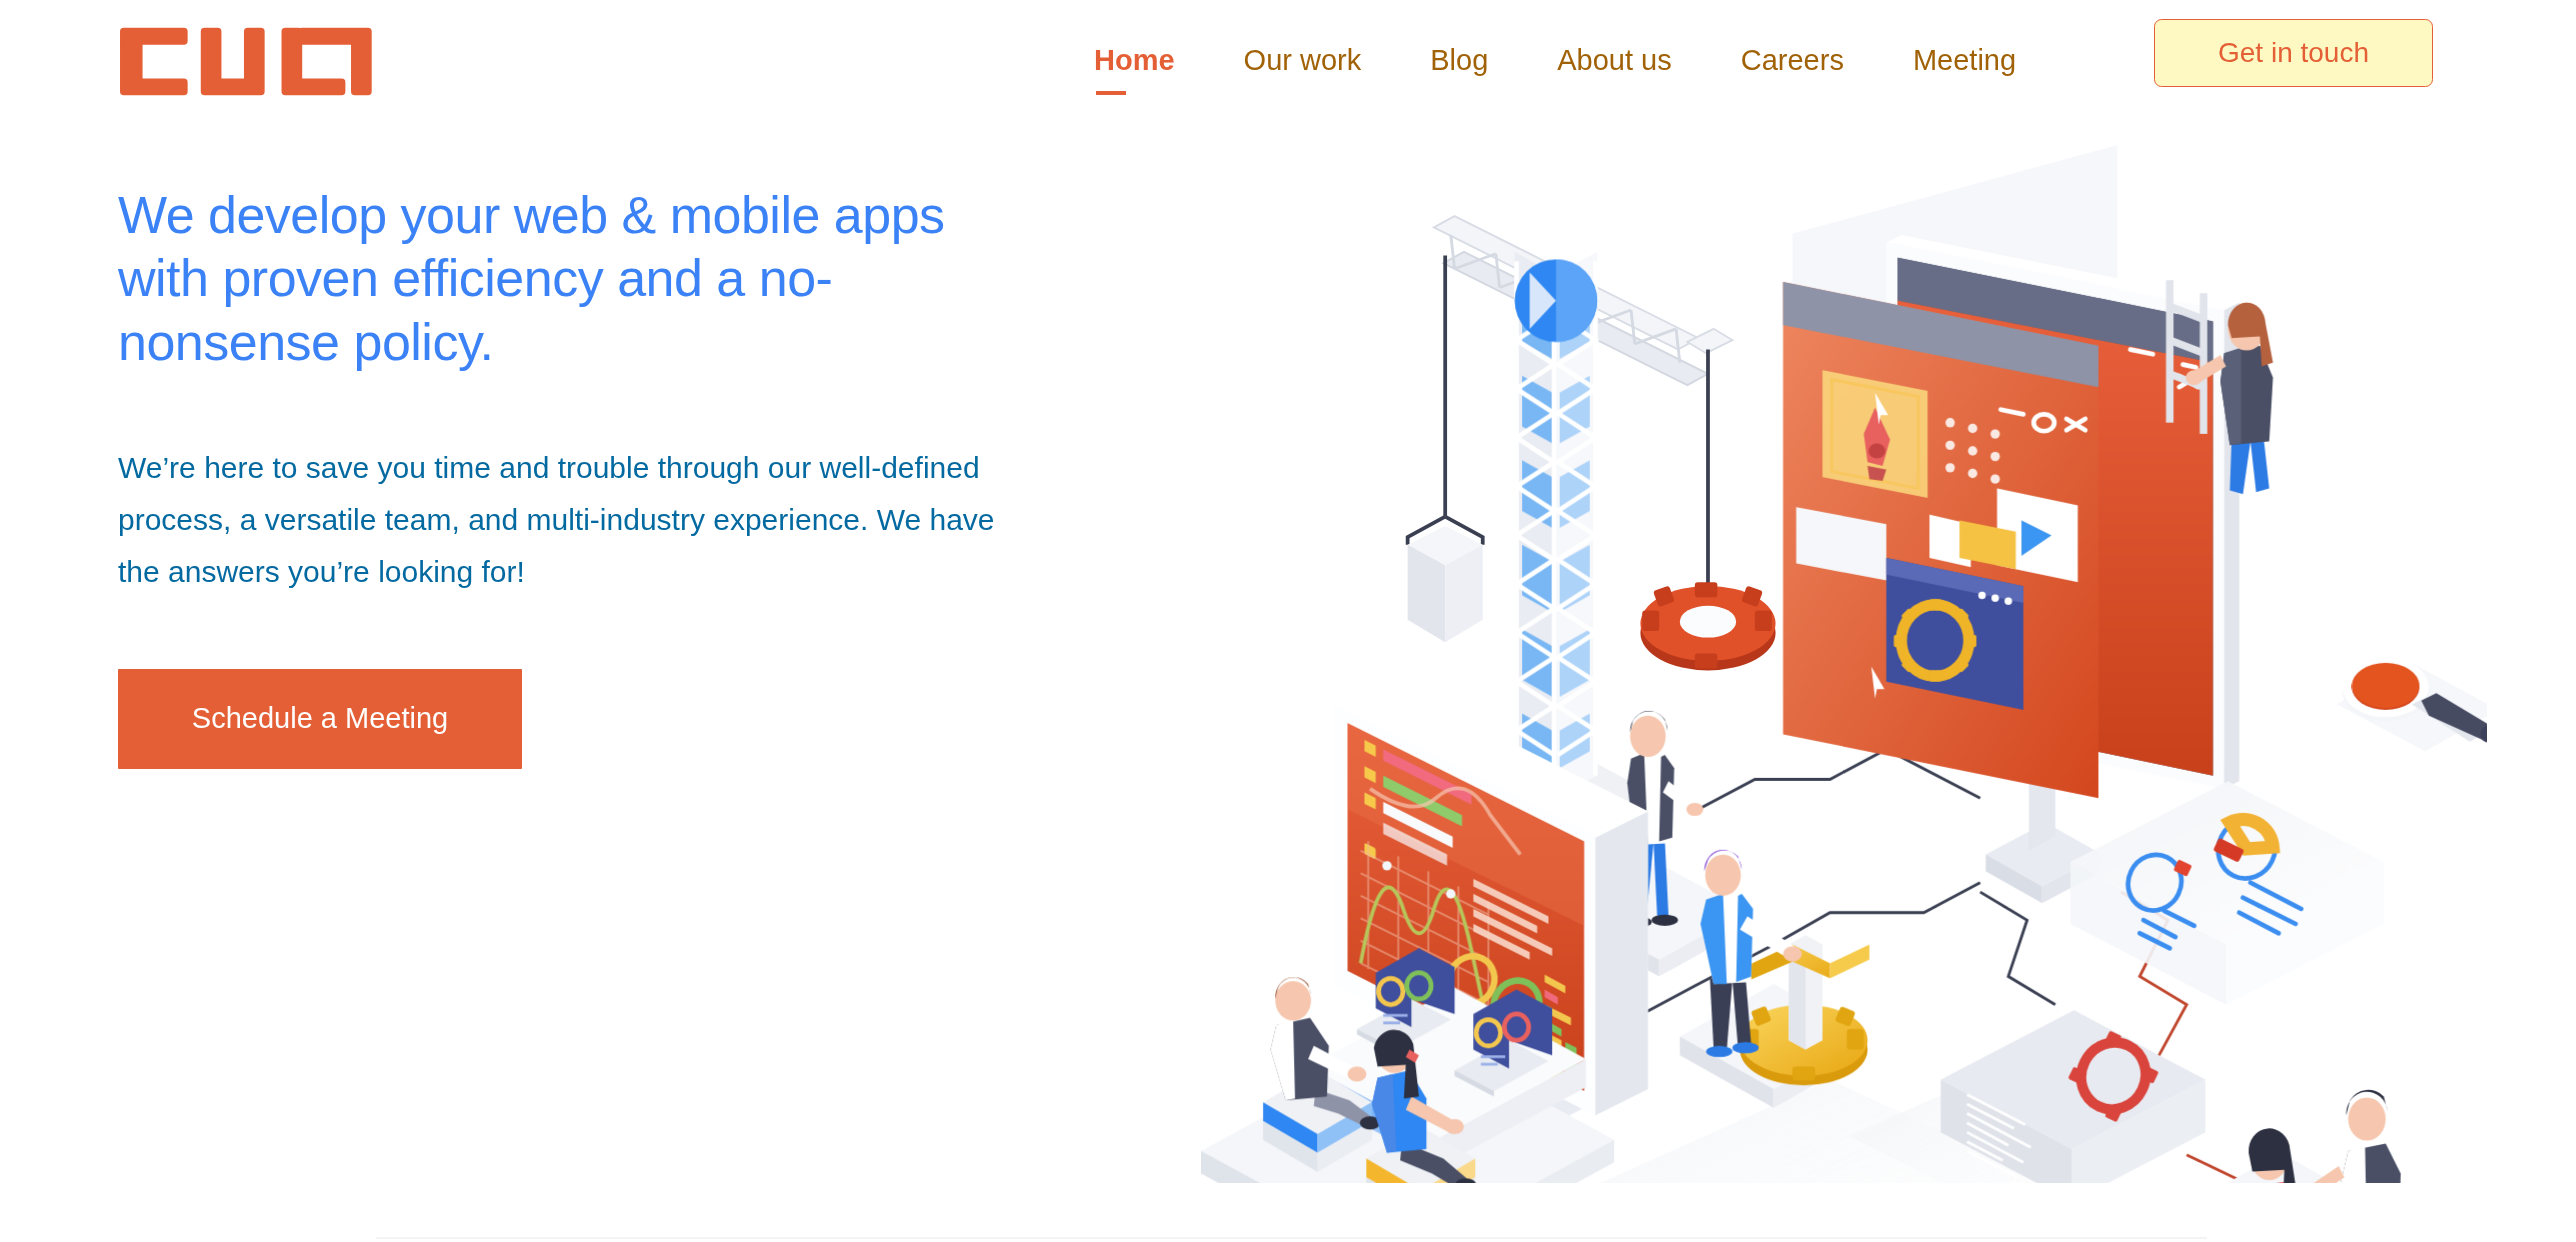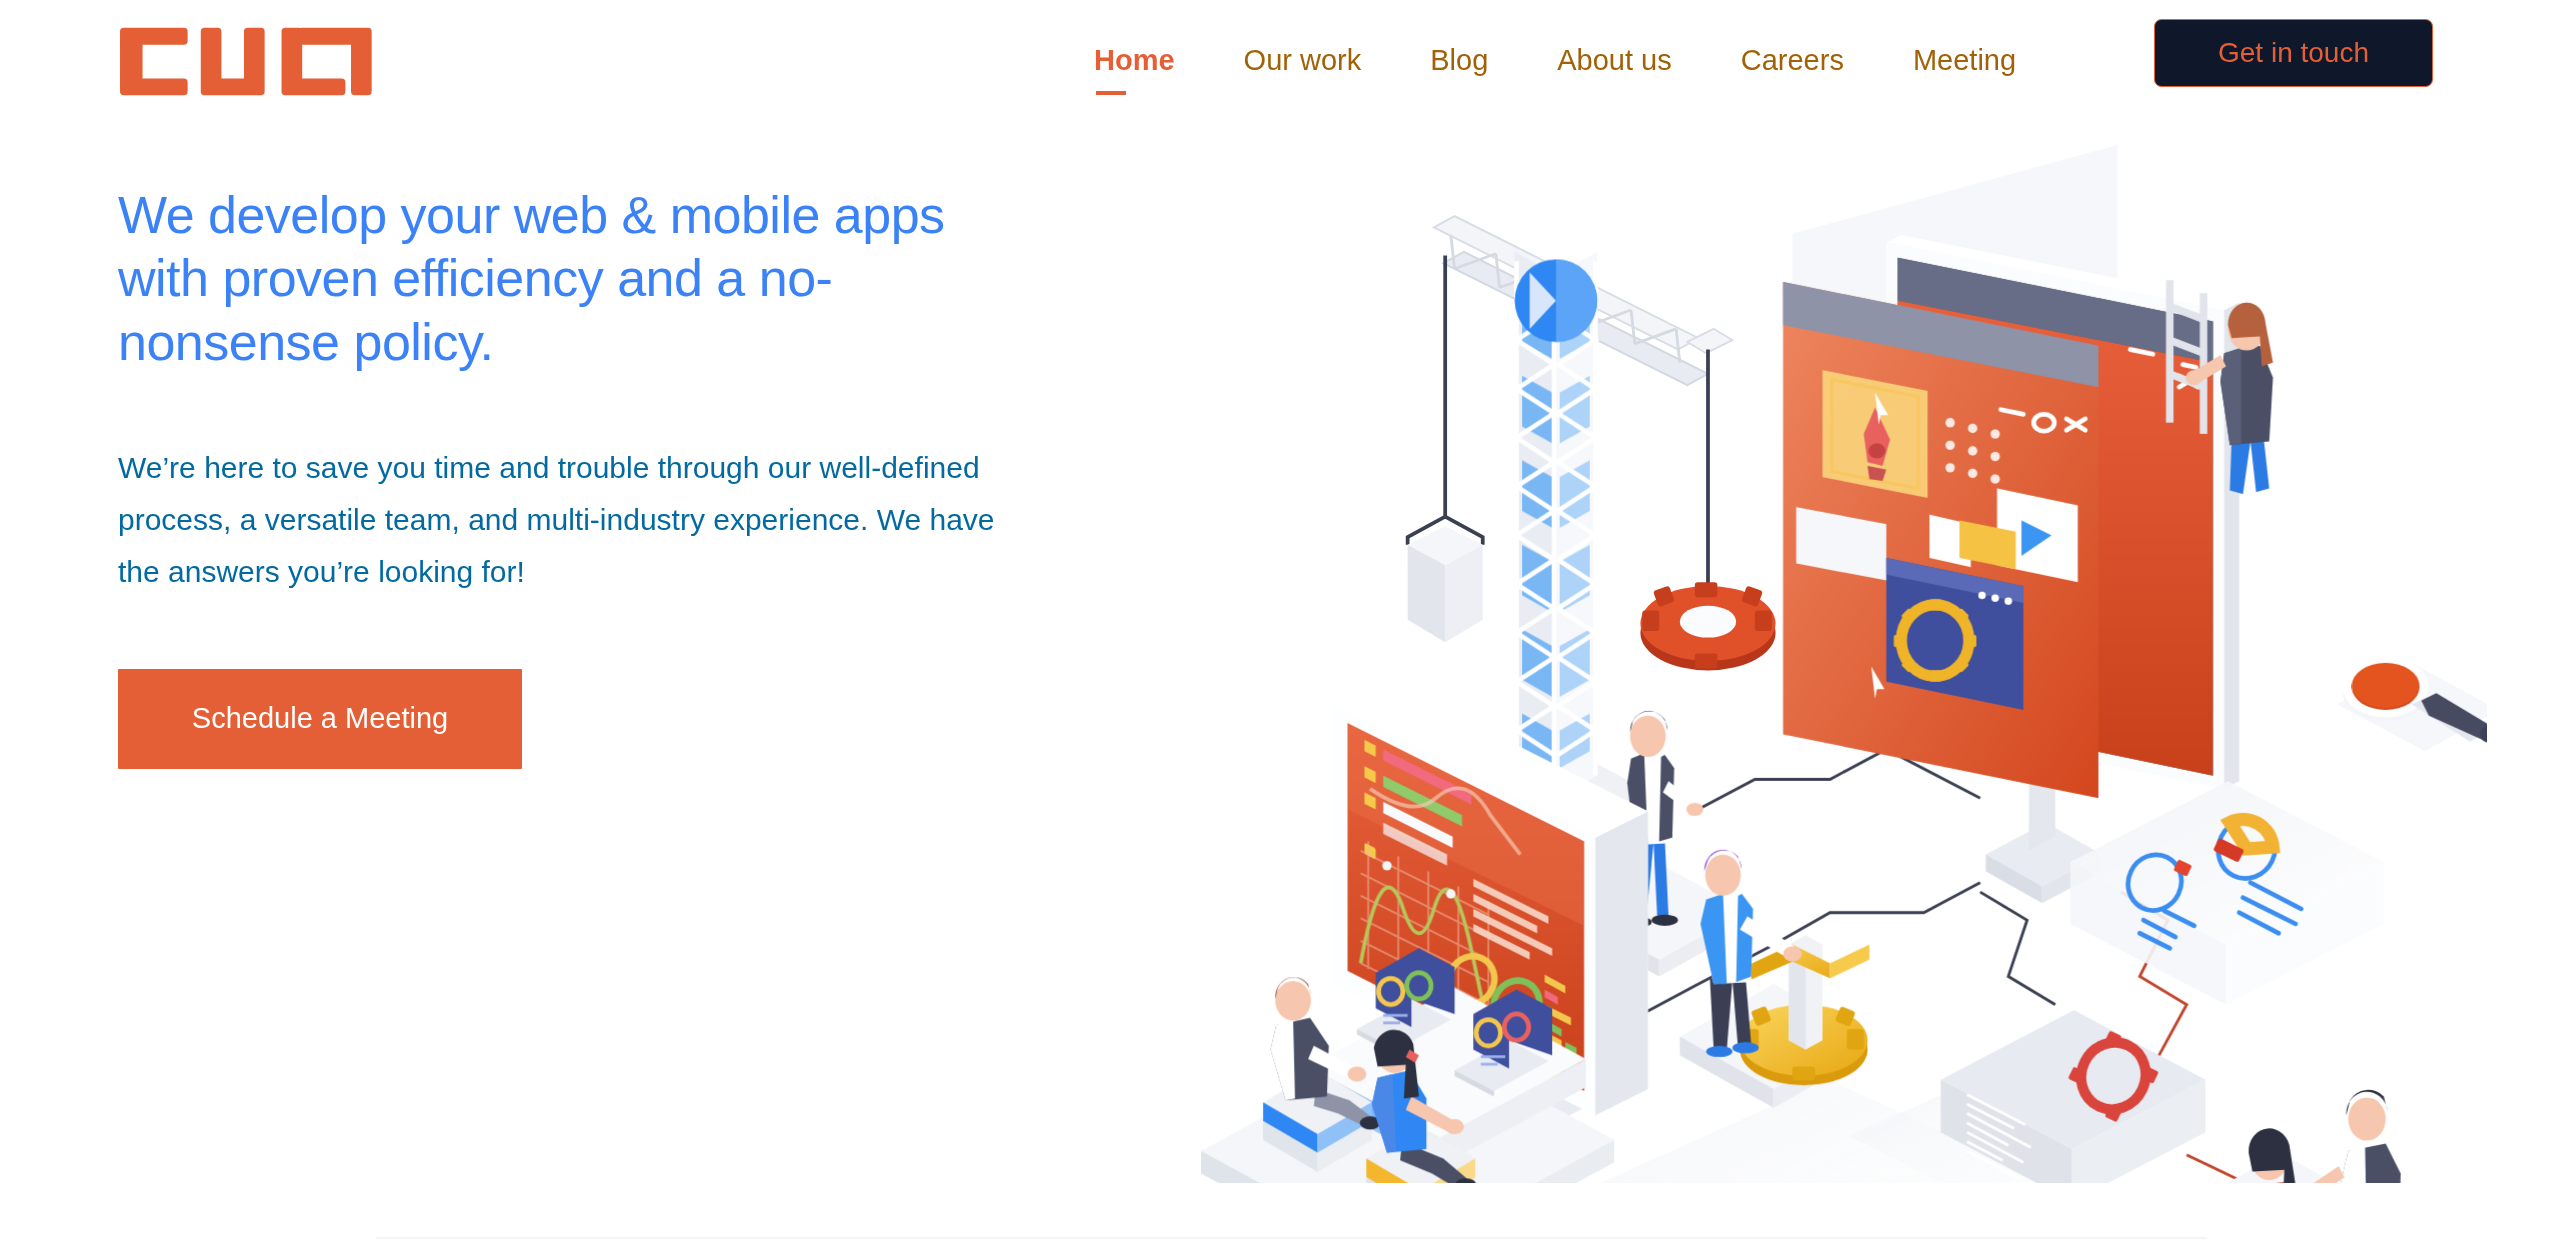--- a/index.html
+++ b/index.html
@@ -49,21 +49,21 @@
     background: #E45F35;
     display: block;
   }
   .nav-underline { display: none; }
 
   .cta-outline {
     position: absolute; left: 2154px; top: 19px;
     width: 279px; height: 68px;
     border: 1.9px solid #E45F35;
     border-radius: 7.5px;
-    background: #0f172a;
+    background: #fef9c3;
     color: #E45F35;
     font-size: 28px;
     display: flex; align-items: center; justify-content: center;
     cursor: pointer;
     font-family: "Liberation Sans", sans-serif;
   }
 
   
   .hero-left { position: absolute; left: 118px; top: 184px; width: 939px; }
   .hero-title {

